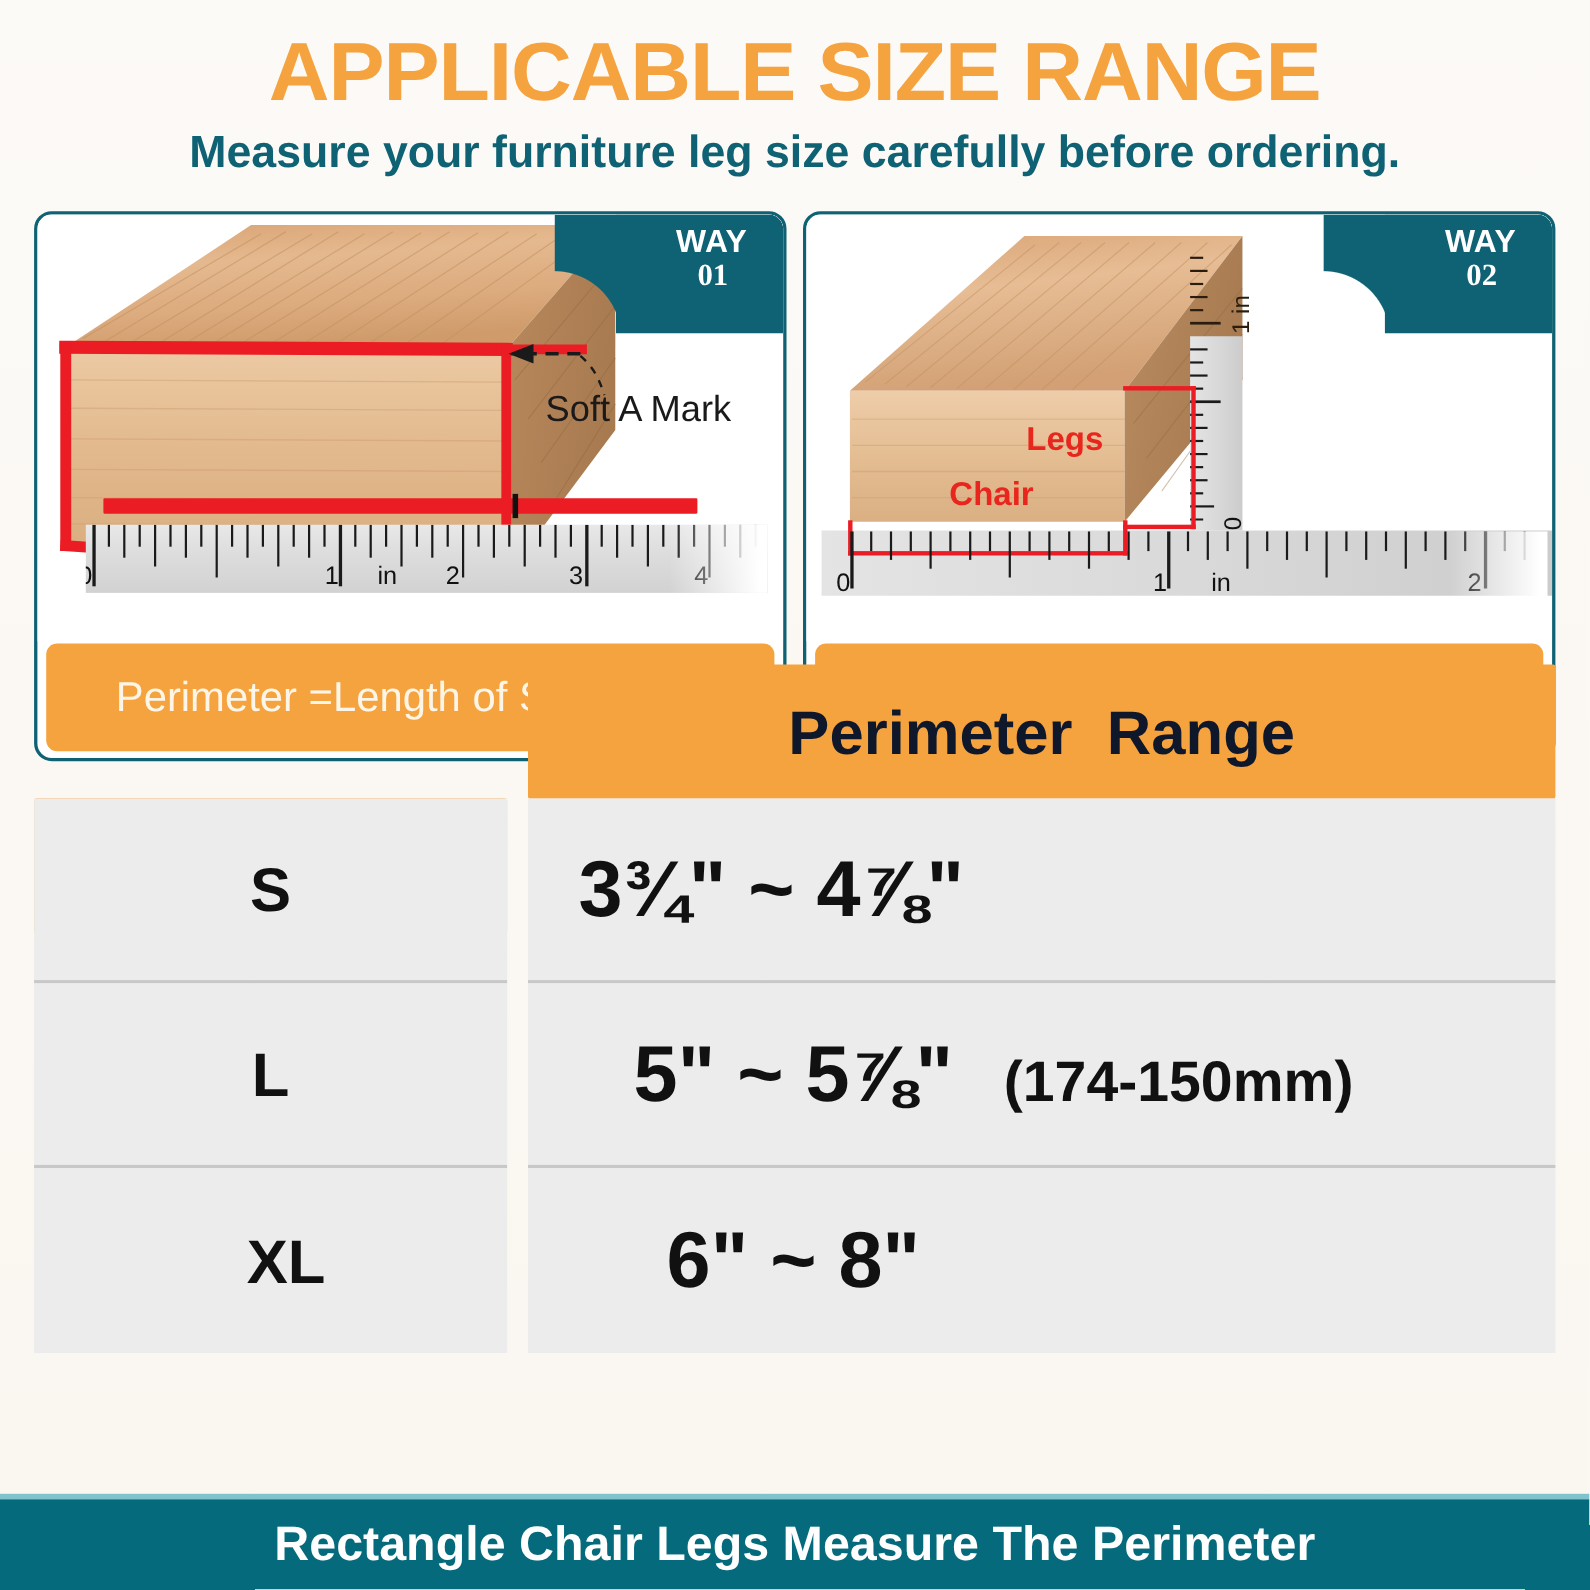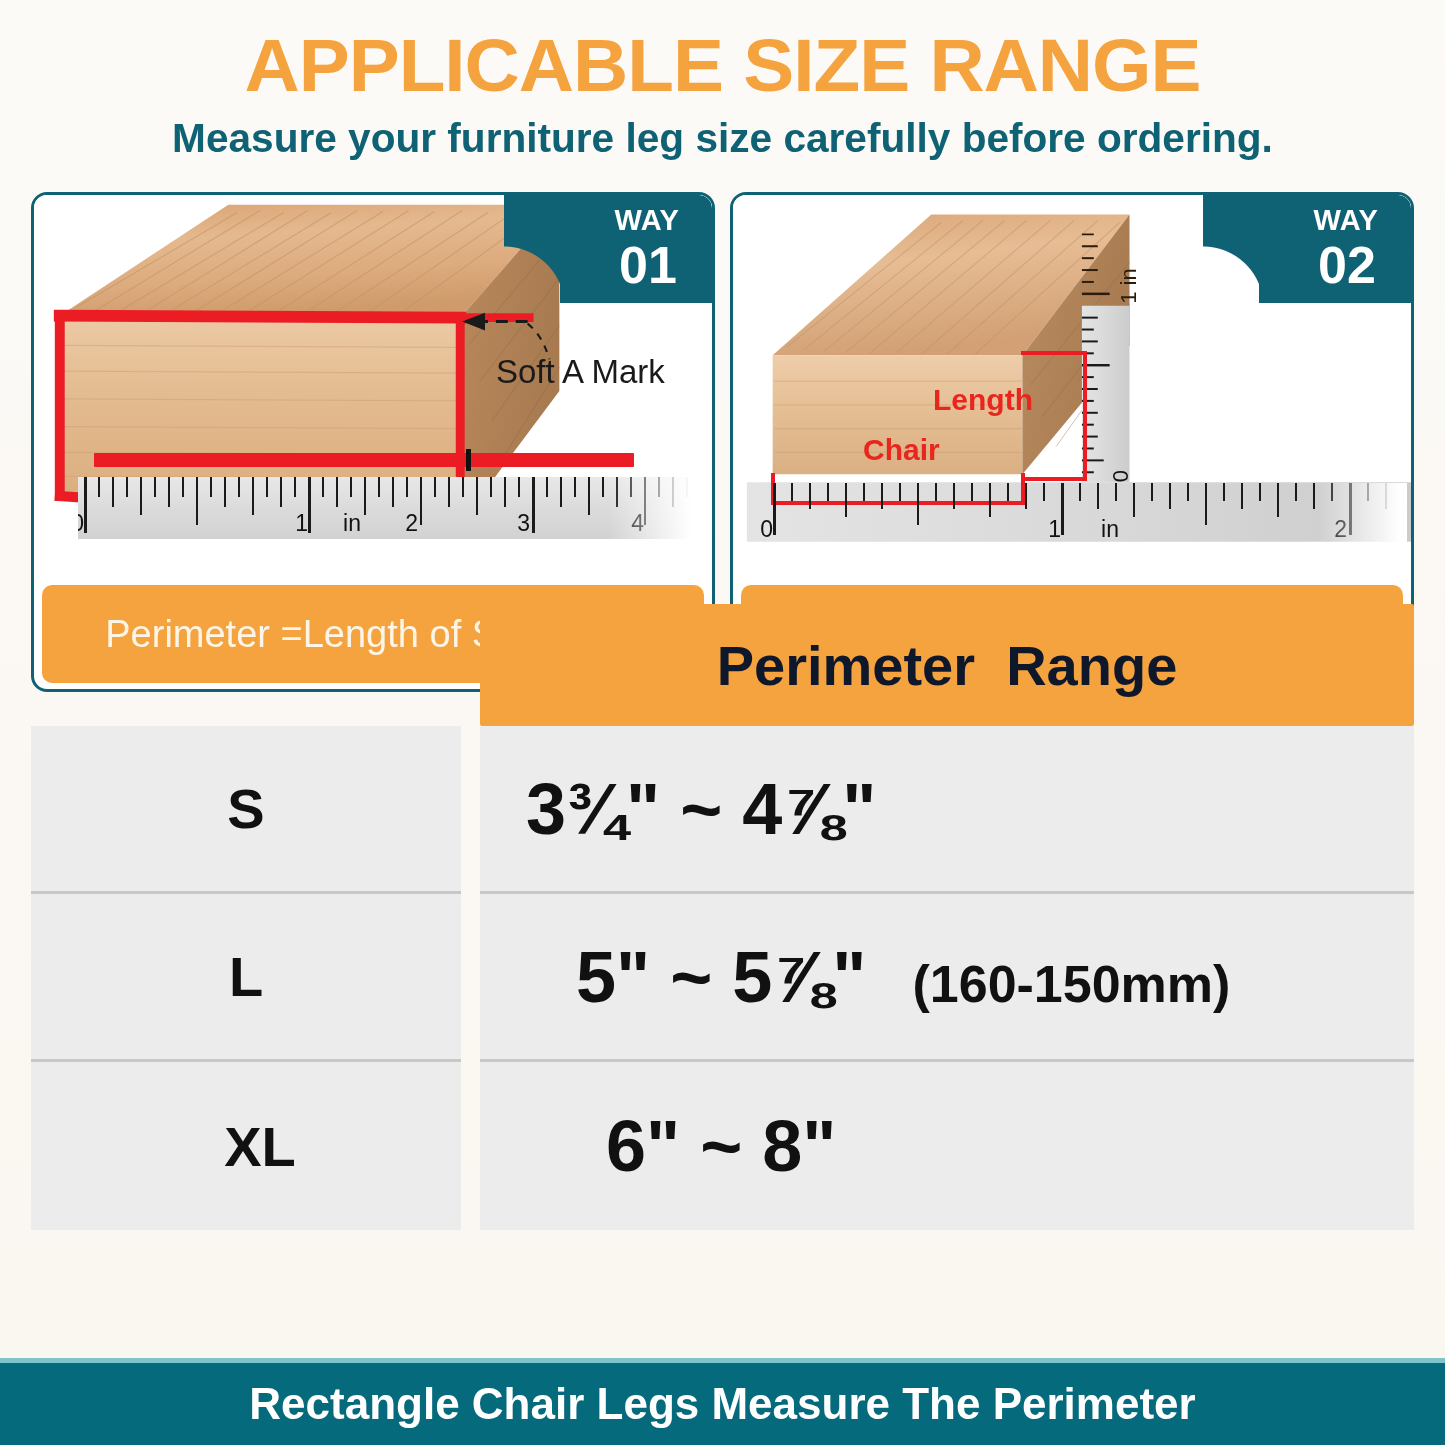--- a/index.html
+++ b/index.html
@@ -77,22 +77,22 @@
     position: relative; z-index: 2;
     display: block;
     margin-top: 9px; margin-left: 22px;
     font-size: 29px; font-weight: bold; letter-spacing: 0.5px;
     font-family: "Liberation Sans Narrow", "Liberation Sans", sans-serif;
   }
   .way-badge .wnum {
     position: relative; z-index: 2;
     display: block;
     margin-top: -2px; margin-left: 24px;
-    font-size: 52px; font-weight: bold;
-    font-family: Liberation Sans, sans-serif;
+    font-size: 28px; font-weight: bold;
+    font-family: Liberation Serif, serif;
   }
 
   .caption {
     position: absolute; left: 8px; bottom: 6px;
     width: 662px; height: 98px;
     background: #f5a33f;
     border-radius: 10px;
     color: #fdf6e8;
     display: flex; align-items: center; justify-content: center;
     font-size: 38px; font-weight: normal;
@@ -423,21 +423,21 @@
       <div style="position:absolute; left:382px; top:268px; font-size:22px; color:#111; transform:rotate(-90deg);">0</div>
       <div style="position:absolute; left:378px; top:78px; font-size:22px; color:#2a1d10; transform:rotate(-90deg); white-space:nowrap;">1 in</div>
 
       <div style="position:absolute; left:288px; top:156px; width:66px; height:4px; background:#ec1c24;"></div>
       <div style="position:absolute; left:350px; top:156px; width:4px; height:130px; background:#ec1c24;"></div>
       <div style="position:absolute; left:288px; top:282px; width:66px; height:4px; background:#ec1c24;"></div>
       <div style="position:absolute; left:38px; top:278px; width:4px; height:32px; background:#ec1c24;"></div>
       <div style="position:absolute; left:38px; top:306px; width:254px; height:4px; background:#ec1c24;"></div>
       <div style="position:absolute; left:288px; top:278px; width:4px; height:32px; background:#ec1c24;"></div>
 
-      <div class="red-lbl" style="left:200px; top:188px; font-size:30px;">Length</div>
+      <div class="red-lbl" style="left:200px; top:188px; font-size:30px;">Legs</div>
       <div class="red-lbl" style="left:130px; top:238px; font-size:30px;">Chair</div>
 
       <div class="ruler-h" style="left:14px; top:288px; width:660px; background:none;">
         <div class="tick" style="left:26px;  height:52px; width:3px;"></div>
         <div class="tick" style="left:44px;  height:18px;"></div>
         <div class="tick" style="left:62px;  height:26px;"></div>
         <div class="tick" style="left:80px;  height:18px;"></div>
         <div class="tick" style="left:98px;  height:34px;"></div>
         <div class="tick" style="left:116px; height:18px;"></div>
         <div class="tick" style="left:134px; height:26px;"></div>
@@ -502,21 +502,21 @@
           <span class="big">3¾" ~ 4⅞"</span>
         </span>
       </div>
     </div>
 
     <div class="datarow" style="position:relative; height:168px;">
       <div class="cell col-size" style="top:0;">L</div>
       <div class="cell col-range" style="top:0; padding-left:96px;">
         <span class="rng">
           <span class="big">5" ~ 5⅞"</span>
-          <span class="mm" style="margin-left:46px;">(160-150mm)</span>
+          <span class="mm" style="margin-left:46px;">(174-150mm)</span>
         </span>
       </div>
     </div>
 
     <div class="datarow" style="position:relative; height:168px;">
       <div class="cell col-size" style="top:0;">XL</div>
       <div class="cell col-range" style="top:0; padding-left:126px;">
         <span class="rng">
           <span class="big">6" ~ 8"</span>
         </span>

